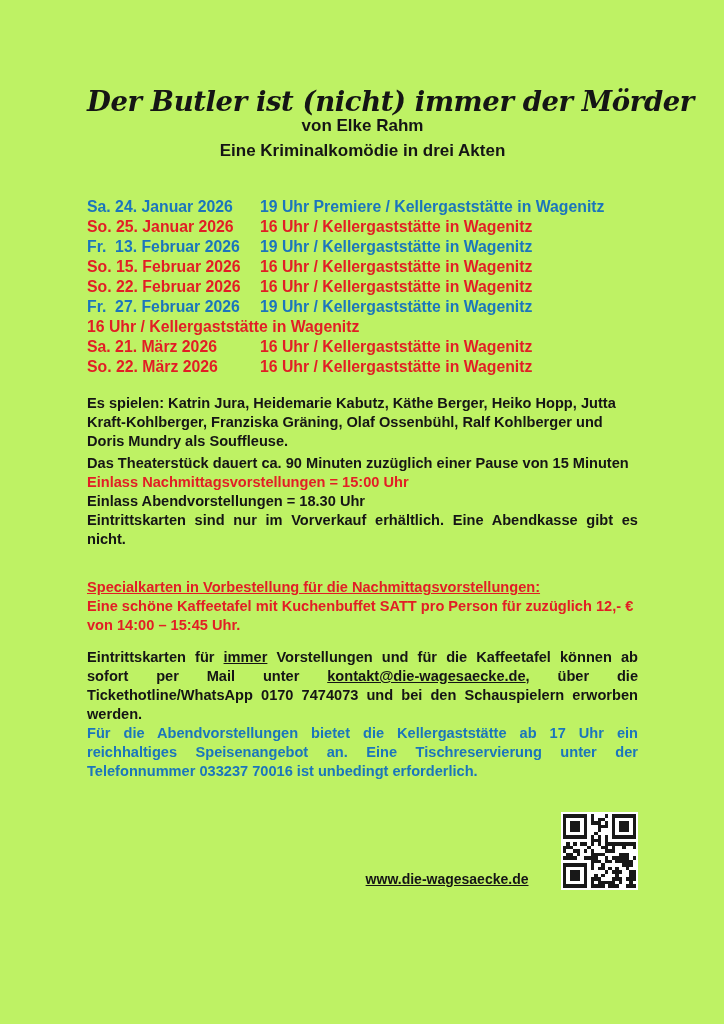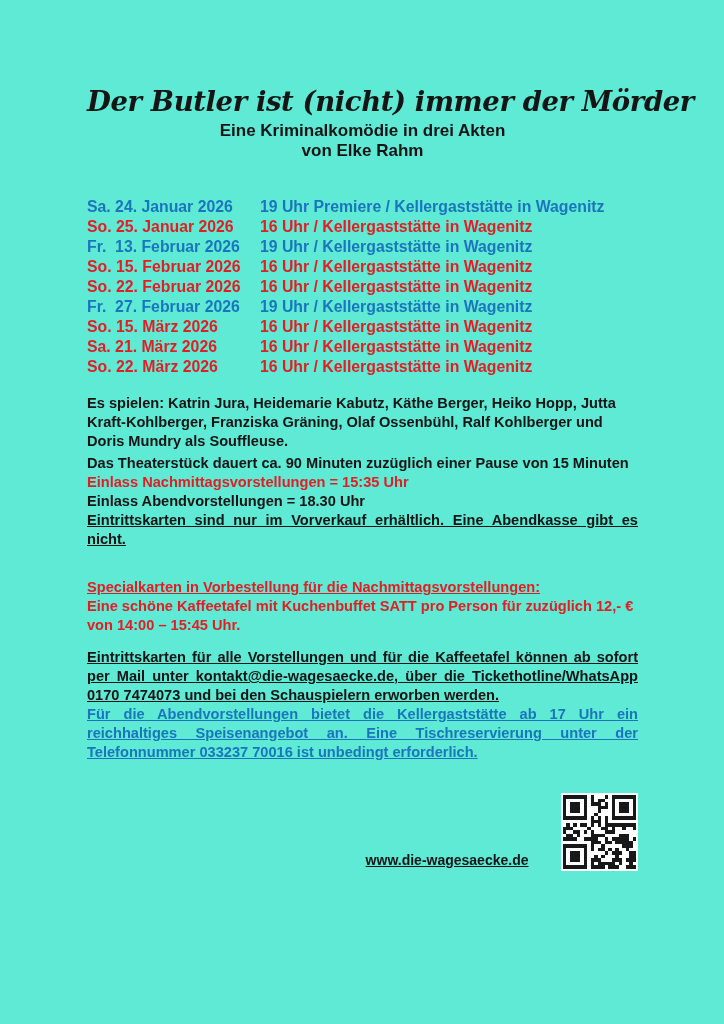--- a/index.html
+++ b/index.html
@@ -4,21 +4,21 @@
 <style>
   html, body {
     margin: 0; padding: 0;
     width: 724px; height: 1024px;
     background: #ffffff;
     overflow: hidden;
   }
   .page {
     position: relative;
     width: 724px; height: 1024px;
-    background: #5eead4;
+    background: #bef264;
     font-family: "Liberation Sans", sans-serif;
     font-weight: bold;
     color: #151515;
   }
   .content {
     position: absolute;
     left: 87px; top: 86px;
     width: 551px;
   }
   .title {
@@ -45,21 +45,21 @@
   }
   .schedule-row { display: flex; white-space: nowrap; }
   .schedule-date { flex: 0 0 173px; width: 173px; white-space: pre; }
   .blue { color: #1b75bc; }
   .red  { color: #e21e25; }
   .body {
     font-size: 14.6px;
     line-height: 19px;
     margin: 0;
   }
-  .justify { text-align: justify; text-decoration: underline; }
+  .justify { text-align: justify; }
   .nowrap { white-space: nowrap; }
   .u { text-decoration: underline; }
   a { color: inherit; text-decoration: none; cursor: pointer; }
   a.u { text-decoration: underline; margin-top: 27px; }
   .cast       { margin-top: 17px; }
   .info-block { margin-top: 3px; }
   .price      { margin-top: 13px; }
   .special    { margin-top: 29px; }
   .tickets    { margin-top: 13px; }
   .evening    { }
@@ -85,22 +85,22 @@
   }
   .qr .m { background: #181818; }
 </style>
 </head>
 <body>
 
 <div class="page">
   <div class="content">
 
     <h1 class="title">Der Butler ist (nicht) immer der Mörder</h1>
+    <div class="subtitle">von Elke Rahm</div>
     <div class="subtitle subtitle-genre">Eine Kriminalkomödie in drei Akten</div>
-    <div class="subtitle">von Elke Rahm</div>
 
     <div class="schedule" id="schedule">
       <div class="schedule-row blue">
         <span class="schedule-date">Sa. 24. Januar 2026</span>
         <span class="schedule-details">19 Uhr Premiere / Kellergaststätte in Wagenitz</span>
       </div>
 
       <div class="schedule-row red">
         <span class="schedule-date">So. 25. Januar 2026</span>
         <span class="schedule-details">16 Uhr / Kellergaststätte in Wagenitz</span>
@@ -120,51 +120,50 @@
         <span class="schedule-date">So. 22. Februar 2026</span>
         <span class="schedule-details">16 Uhr / Kellergaststätte in Wagenitz</span>
       </div>
 
       <div class="schedule-row blue">
         <span class="schedule-date">Fr.  27. Februar 2026</span>
         <span class="schedule-details">19 Uhr / Kellergaststätte in Wagenitz</span>
       </div>
 
       <div class="schedule-row red">
-        <span class="schedule-date">So. 15. März 2026</span>
         <span class="schedule-details">16 Uhr / Kellergaststätte in Wagenitz</span>
       </div>
 
       <div class="schedule-row red">
         <span class="schedule-date">Sa. 21. März 2026</span>
         <span class="schedule-details">16 Uhr / Kellergaststätte in Wagenitz</span>
       </div>
 
       <div class="schedule-row red">
         <span class="schedule-date">So. 22. März 2026</span>
         <span class="schedule-details">16 Uhr / Kellergaststätte in Wagenitz</span>
       </div>
     </div>
 
     <p class="body cast">Es spielen: Katrin Jura, Heidemarie Kabutz, Käthe Berger, Heiko Hopp, Jutta Kraft-Kohlberger, Franziska Gräning, Olaf Ossenbühl, Ralf Kohlberger und Doris Mundry als Souffleuse.</p>
 
     <div class="info-block">
       <p class="body nowrap">Das Theaterstück dauert ca. 90 Minuten zuzüglich einer Pause von 15 Minuten</p>
-      <p class="body nowrap red">Einlass Nachmittagsvorstellungen = 15:35 Uhr</p>
+      <p class="body nowrap red">Einlass Nachmittagsvorstellungen = 15:00 Uhr</p>
       <p class="body nowrap">Einlass Abendvorstellungen = 18.30 Uhr</p>
       <p class="body justify">Eintrittskarten sind nur im Vorverkauf erhältlich. Eine Abendkasse gibt es nicht.</p>
     </div>
 
 
     <div class="special red">
       <p class="body u">Specialkarten in Vorbestellung für die Nachmittagsvorstellungen:</p>
       <p class="body">Eine schöne Kaffeetafel mit Kuchenbuffet SATT pro Person für zuzüglich 12,- € von 14:00 – 15:45 Uhr.</p>
     </div>
 
-    <p class="body justify tickets"><span>Eintrittskarten für </span><span class="u">alle</span><span> Vorstellungen und für die Kaffeetafel können ab sofort per Mail unter </span><a class="u">kontakt@die-wagesaecke.de</a><span>, über die Tickethotline/WhatsApp 0170 7474073 und bei den Schauspielern erworben werden.</span></p>
+    <p class="body justify tickets"><span>Eintrittskarten für </span><span class="u">immer</span><span> Vorstellungen und für die Kaffeetafel können ab sofort per Mail unter </span><a class="u">kontakt@die-wagesaecke.de</a><span>, über die Tickethotline/WhatsApp 0170 7474073 und bei den Schauspielern erworben werden.</span></p>
 
     <p class="body justify blue evening">Für die Abendvorstellungen bietet die Kellergaststätte ab 17 Uhr ein reichhaltiges Speisenangebot an. Eine Tischreservierung unter der Telefonnummer 033237 70016 ist unbedingt erforderlich.</p>
 
     <div class="footer">
       <a class="website u">www.die-wagesaecke.de</a>
       <div class="qr" id="qr">
           <div class="m"></div>
           <div class="m"></div>
           <div class="m"></div>
           <div class="m"></div>

